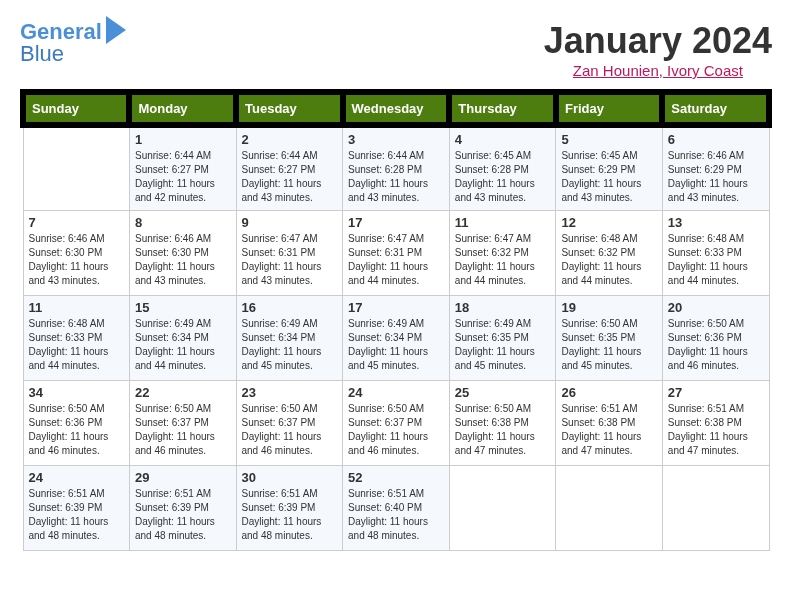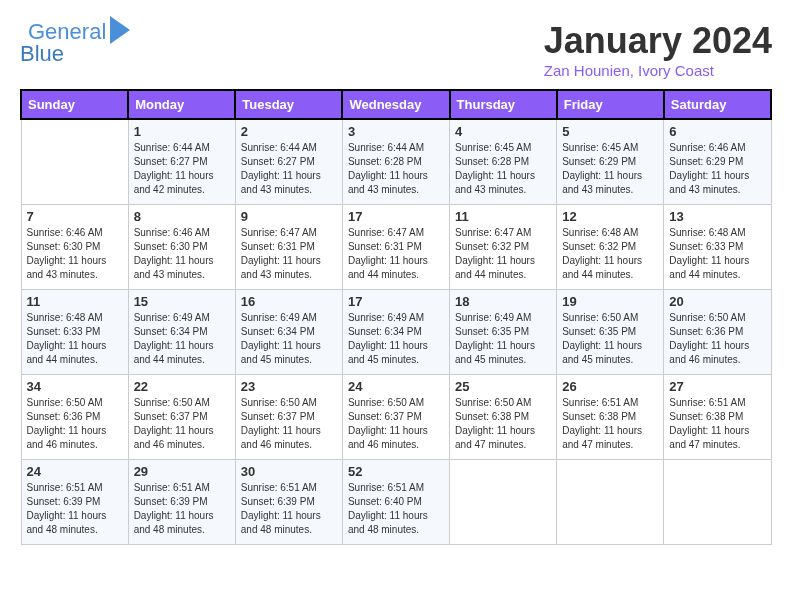--- a/index.html
+++ b/index.html
@@ -23,44 +23,45 @@
     .logo-arrow {
       width: 0;
       height: 0;
       border-top: 14px solid transparent;
       border-bottom: 14px solid transparent;
       border-left: 20px solid #4a90d9;
       margin-left: 4px;
       margin-top: -4px;
     }
     .title-block {
-      text-align: left;
+      text-align: center;
     }
     .month-title {
       font-size: 36px;
       font-weight: bold;
       color: #333;
     }
     .location {
       font-size: 15px;
-      color: #8b5cf6;
+      color: #be185d;
+      text-decoration: underline;
     }
     table {
       width: 100%;
       border-collapse: collapse;
       font-size: 11px;
     }
     thead tr th {
-      background-color: #8b5cf6;
+      background-color: #4d7c0f;
       color: #fff;
       text-align: left;
       padding: 6px 6px;
       font-size: 13px;
       font-weight: bold;
-      border: 2px solid #000000;
+      border: 6px solid #000000;
       margin-top: 40px;
     }
     tbody tr td {
       border: 1px solid #ccc;
       vertical-align: top;
       padding: 4px 5px;
       width: 107px;
       min-height: 80px;
       height: 85px;
       color: #333;
@@ -86,21 +87,21 @@
       background: #fff !important;
     }
   </style>
 </head>
 <body>
 
 <div class="header">
   <div class="logo">
     <div>
       <div style="display:flex;align-items:center;">
-        <div style="font-size:22px;font-weight:normal;color:#333;line-height:1.1;margin-left:8px;">
+        <div style="font-size:22px;font-weight:bold;color:#333;line-height:1.1;">
           <span style="color:#4a90d9;">General</span>
         </div>
         <div class="logo-arrow"></div>
       </div>
       <div style="font-size:22px;font-weight:normal;color:#3a7bbf;line-height:1.1;margin-top:-2px;">Blue</div>
     </div>
   </div>
   <div class="title-block">
     <div class="month-title">January 2024</div>
     <div class="location">Zan Hounien, Ivory Coast</div>

